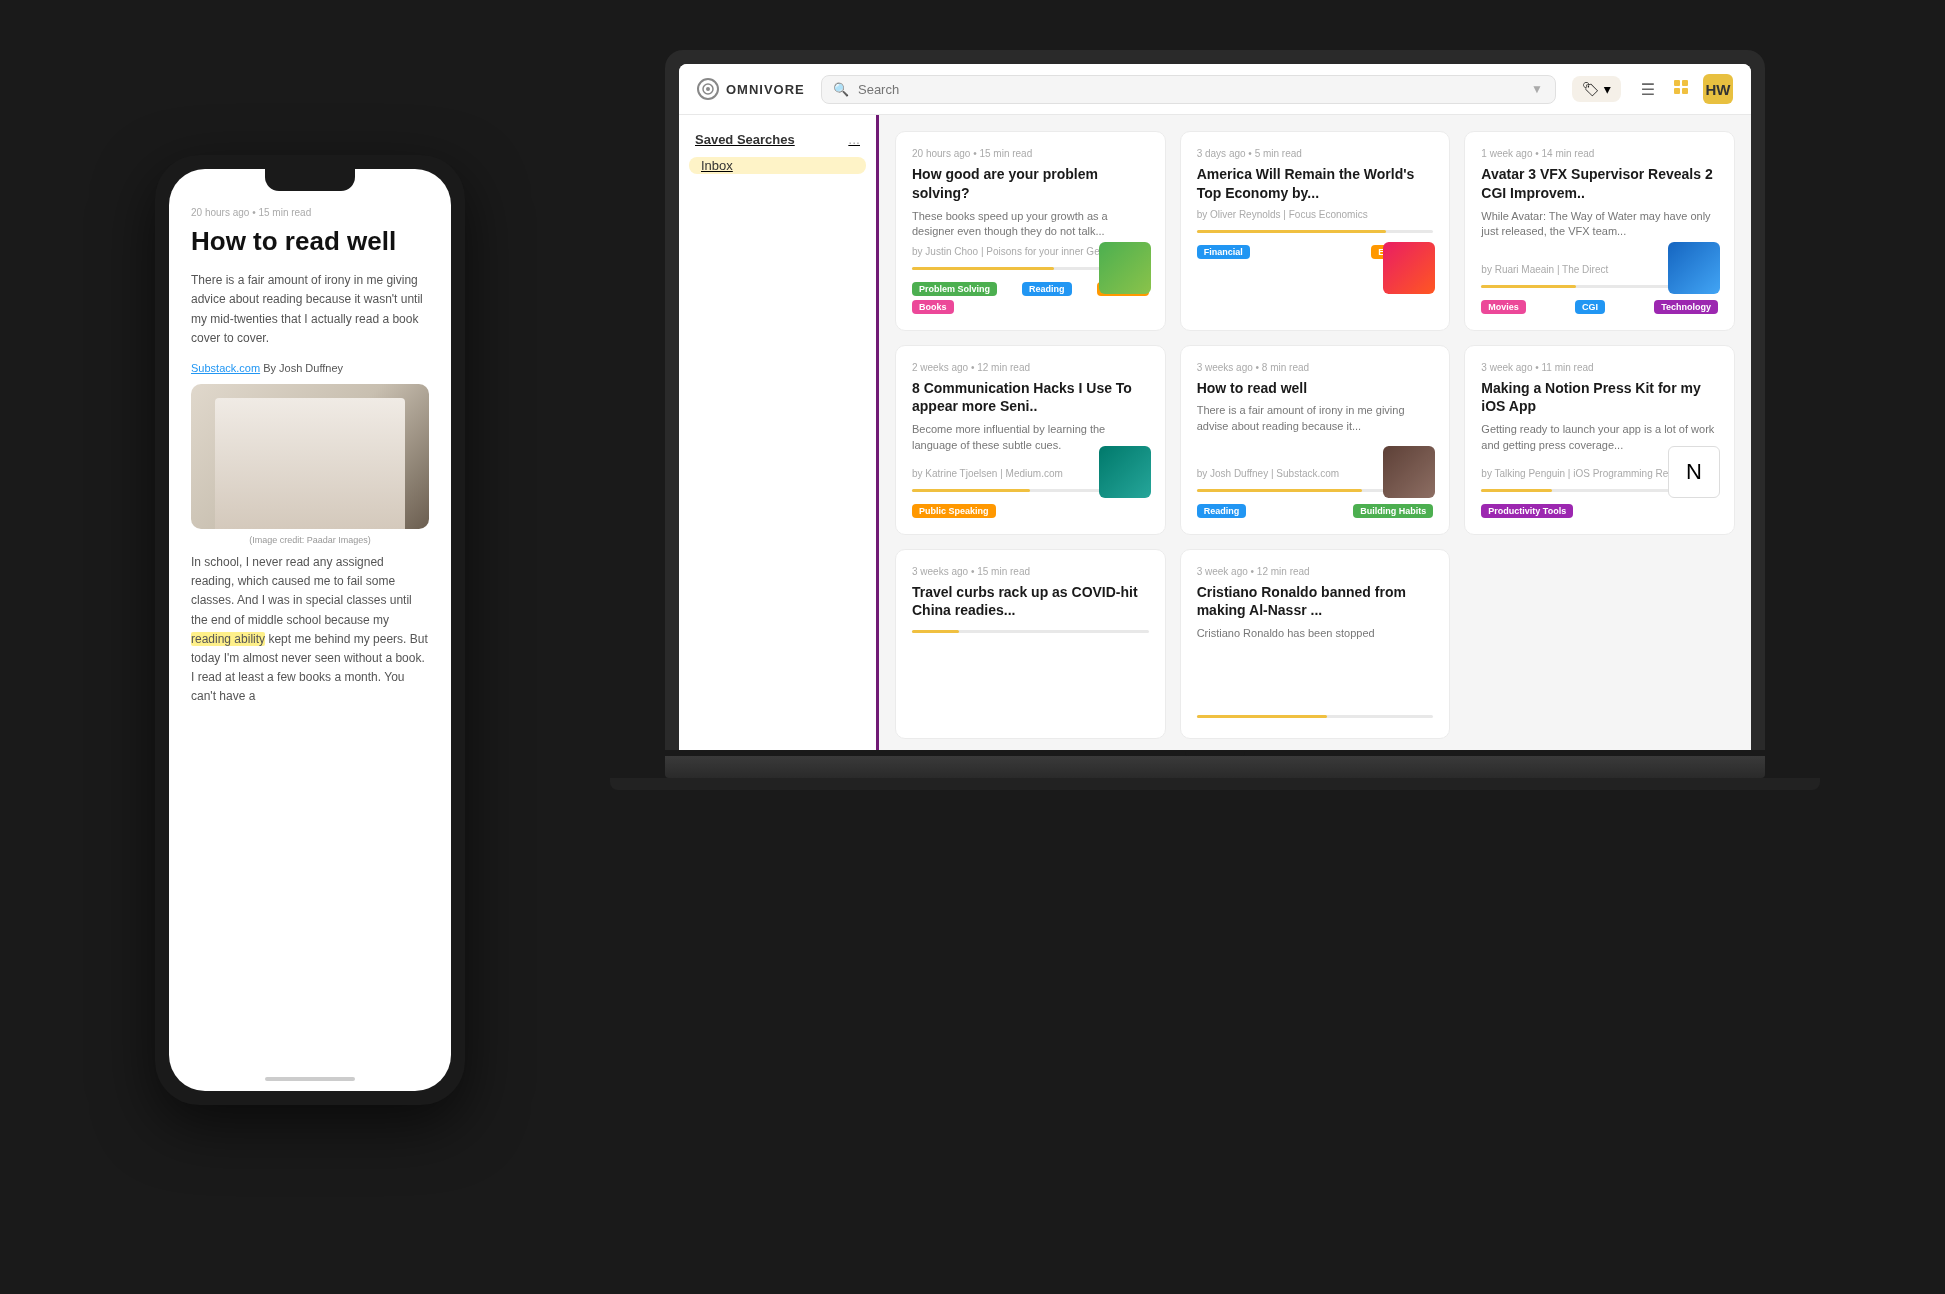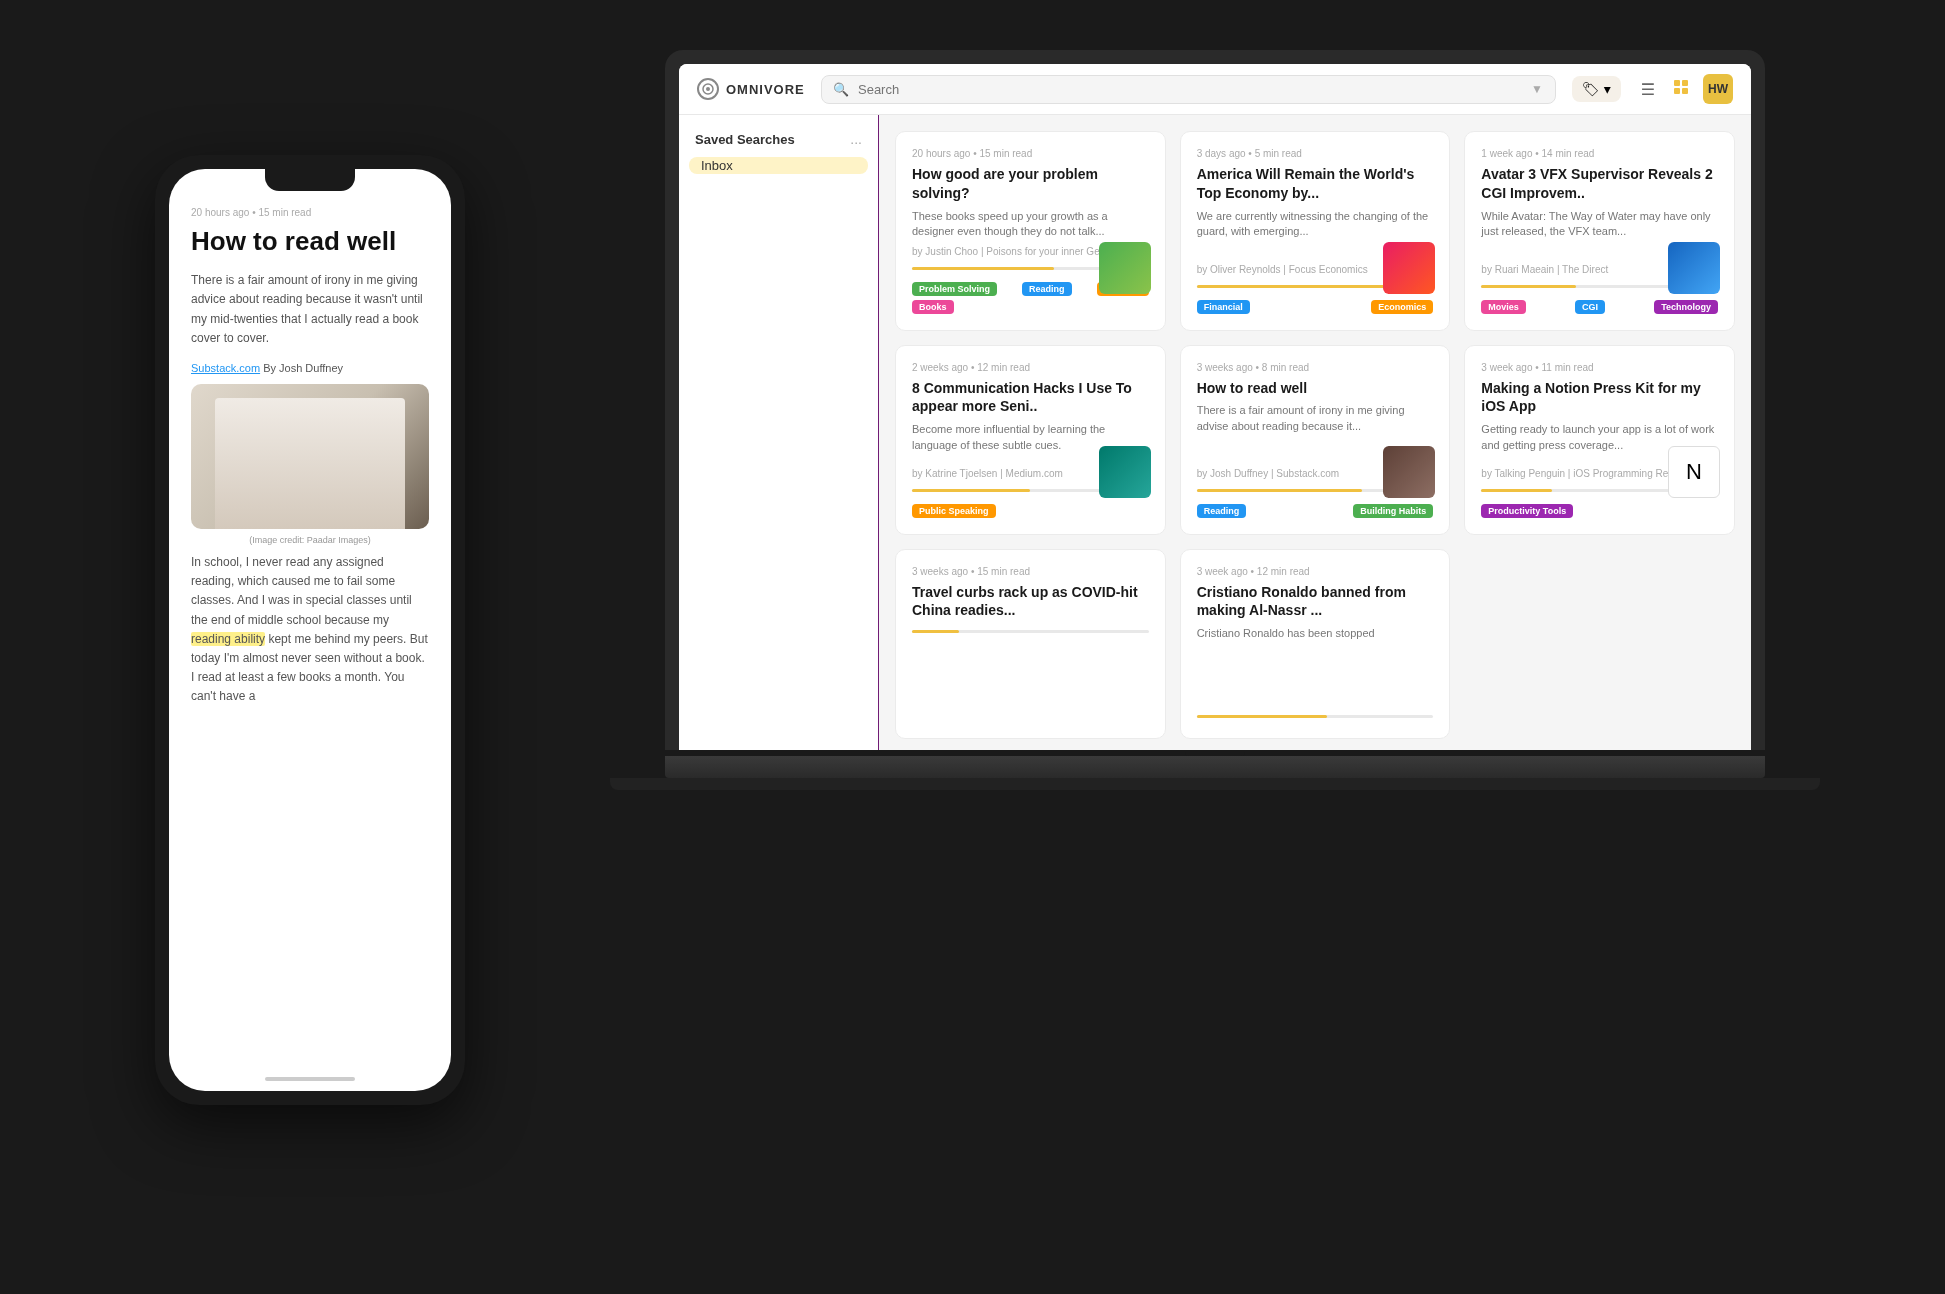--- a/index.html
+++ b/index.html
@@ -145,40 +145,41 @@
       gap: 4px;
       font-size: 14px;
     }
     .avatar-btn {
       width: 30px;
       height: 30px;
       border-radius: 6px;
       background: #e8c040;
       border: none;
       cursor: pointer;
-      font-size: 12px;
+      font-size: 15px;
       font-weight: 700;
       color: #333;
     }
 
     
     .app-body {
       display: flex;
       flex: 1;
       overflow: hidden;
       background: #f5f5f5;
     }
 
     
     .sidebar {
       width: 200px;
       background: #fff;
-      border-right: 1px solid #701a75;
+      border-right: 3px solid #701a75;
       padding: 16px 10px;
       flex-shrink: 0;
+      text-decoration: underline;
     }
     .sidebar-section-header {
       display: flex;
       align-items: center;
       justify-content: space-between;
       padding: 0 6px;
       margin-bottom: 10px;
     }
     .sidebar-section-title {
       font-size: 13px;
@@ -494,21 +495,20 @@
                 <span class="tag tag-blue">Reading</span>
                 <span class="tag tag-orange">Learning</span>
                 <span class="tag tag-teal">Books</span>
               </div>
               <div class="article-thumb thumb-green"></div>
             </div>
 
             <div class="article-card">
               <div class="article-meta">3 days ago • 5 min read</div>
               <div class="article-title">America Will Remain the World's Top Economy by...</div>
-              <div class="article-excerpt">We are currently witnessing the changing of the guard, with emerging...</div>
               <div class="article-source">by Oliver Reynolds | Focus Economics</div>
               <div class="article-progress">
                 <div class="article-progress-bar" style="width:80%"></div>
               </div>
               <div class="tags-row">
                 <span class="tag tag-blue">Financial</span>
                 <span class="tag tag-orange">Economics</span>
               </div>
               <div class="article-thumb thumb-pink"></div>
             </div>

